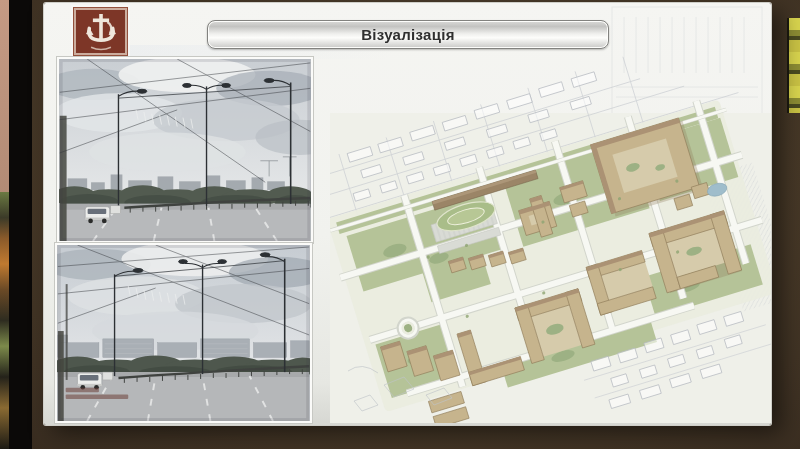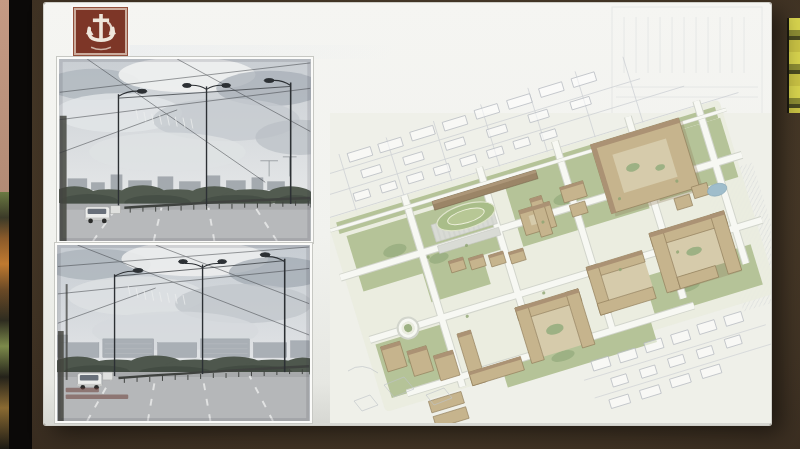--- a/index.html
+++ b/index.html
@@ -86,20 +86,23 @@
         <g stroke="#efe7dc" fill="none">
           <path d="M7,18 q-3,13 13,13 q16,0 13,-13" stroke-width="4" stroke-linecap="round"></path>
           <path d="M7,18 l-3,6 l7,1 z" fill="#efe7dc" stroke-width="1"></path>
           <path d="M33,18 l3,6 l-7,1 z" fill="#efe7dc" stroke-width="1"></path>
           <path d="M27,11 q7,4 3,13" stroke-width="2.6" opacity=".9"></path>
           <path d="M9,39 q11,5 22,0" stroke-width="1.8" opacity=".7"></path>
         </g>
       </svg>
     </div>
 
+    <div class="title-bar">
+      <span class="title-text">Візуалізація</span>
+    </div>
 
     <div id="photo-top" class="photo">
       <svg width="252" height="182" viewBox="0 0 256 186">
         <defs>
             <linearGradient id="sky1" x1="0" y1="0" x2="0" y2="1">
           <stop offset="0" stop-color="#c9ced3"></stop>
               <stop offset="1" stop-color="#e6e8e9"></stop>
             </linearGradient>
           </defs>
         <rect x="0" y="0" width="256" height="150" fill="url(#sky1)"></rect>

